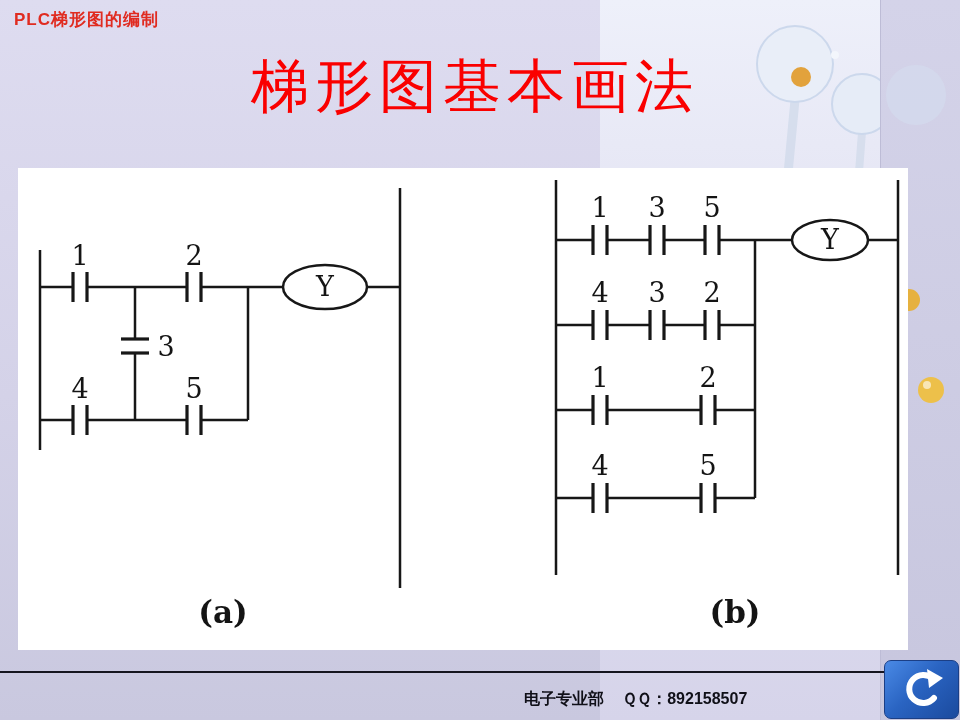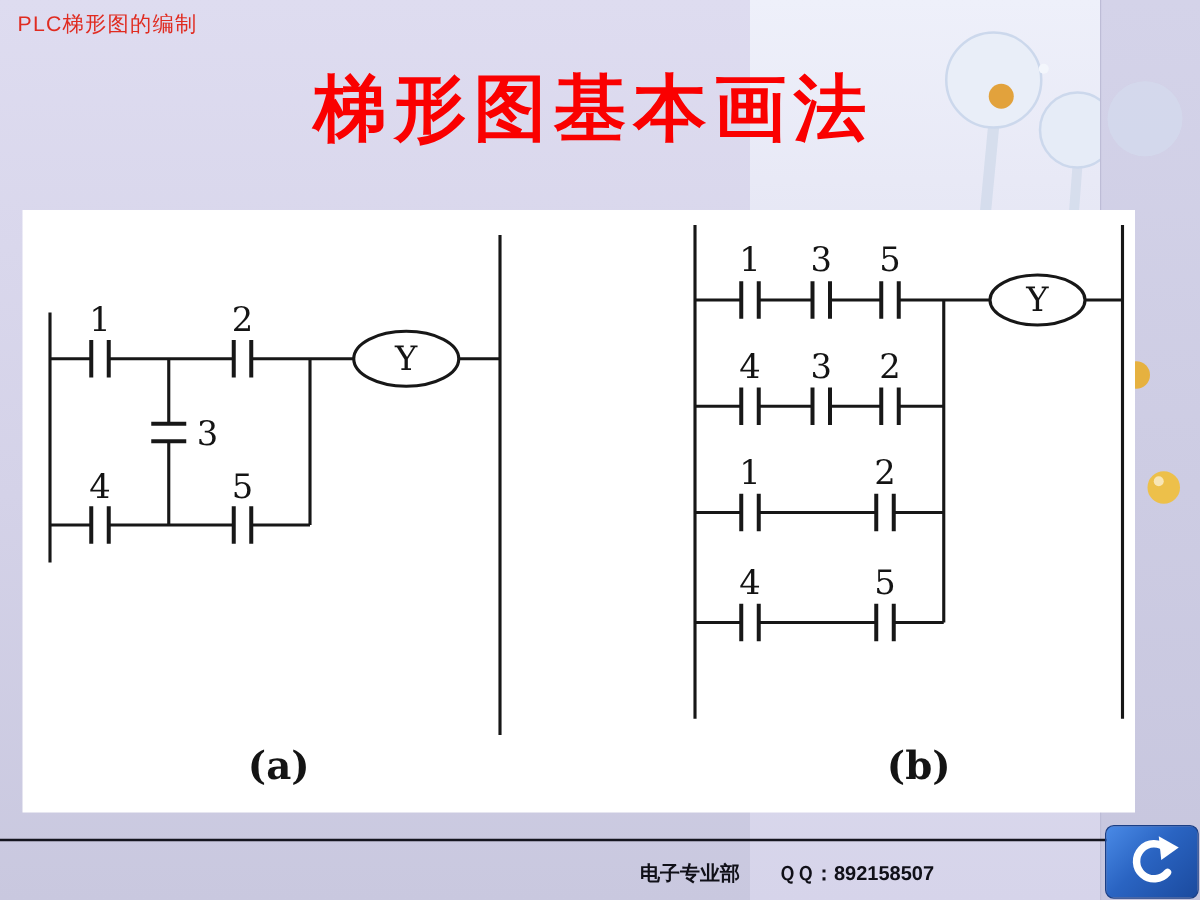--- a/index.html
+++ b/index.html
@@ -15,26 +15,26 @@
   }
   .strip{
     position:absolute; left:880px; top:0; width:80px; height:720px;
     background:linear-gradient(180deg,#d4d3e9 0%,#c7c6de 100%);
     border-left:1px solid #bdbcd6;
   }
   .decor-svg{position:absolute; left:0; top:0;}
   
   .header-text{
     position:absolute; left:14px; top:8px;
-    font-size:17px; font-weight:400; color:#e02b20; letter-spacing:1px;
+    font-size:17px; font-weight:700; color:#e02b20; letter-spacing:1px;
   }
   .main-title{
     position:absolute; left:0; top:48px; width:950px; text-align:center;
     font-family:"DejaVu Serif","Liberation Serif",serif;
-    font-size:58px; font-weight:700; color:#fa0000; letter-spacing:6px;
+    font-size:58px; font-weight:400; color:#fa0000; letter-spacing:6px;
   }
   
   .panel{
     position:absolute; left:18px; top:168px; width:890px; height:482px;
     background:#ffffff;
   }
   svg.ladder{display:block;}
   svg.ladder line.wire{stroke:#171717; stroke-width:2.5;}
   svg.ladder line.bar{stroke:#171717; stroke-width:3.2;}
   svg.ladder rect.gap{fill:#ffffff; stroke:none;}
@@ -44,21 +44,21 @@
     font-size:27px; fill:#141414; text-anchor:middle;
   }
   svg.ladder text.cap{font-size:31px; font-weight:700;}
   
   .footer-divider{
     position:absolute; left:0; top:671px; width:906px; height:0;
     border-top:2px solid #15151f;
   }
   .footer-text{position:absolute; top:689px; font-size:16px; font-weight:700; color:#101018;}
   .footer-school{left:190px;}
-  .footer-dept{left:512px;}
+  .footer-dept{left:524px;}
   .footer-qq{left:622px;}
   .footer-qq .num{font-weight:700;text-align:right;}
   .undo-btn{
     position:absolute; left:884px; top:660px; width:73px; height:57px;
     border-radius:7px; border:1px solid #1b3f86;
     background:linear-gradient(135deg,#4a8ae6 0%,#2a64c2 45%,#1b4a9e 100%);
     cursor:pointer;
   }
 </style>
 </head>

